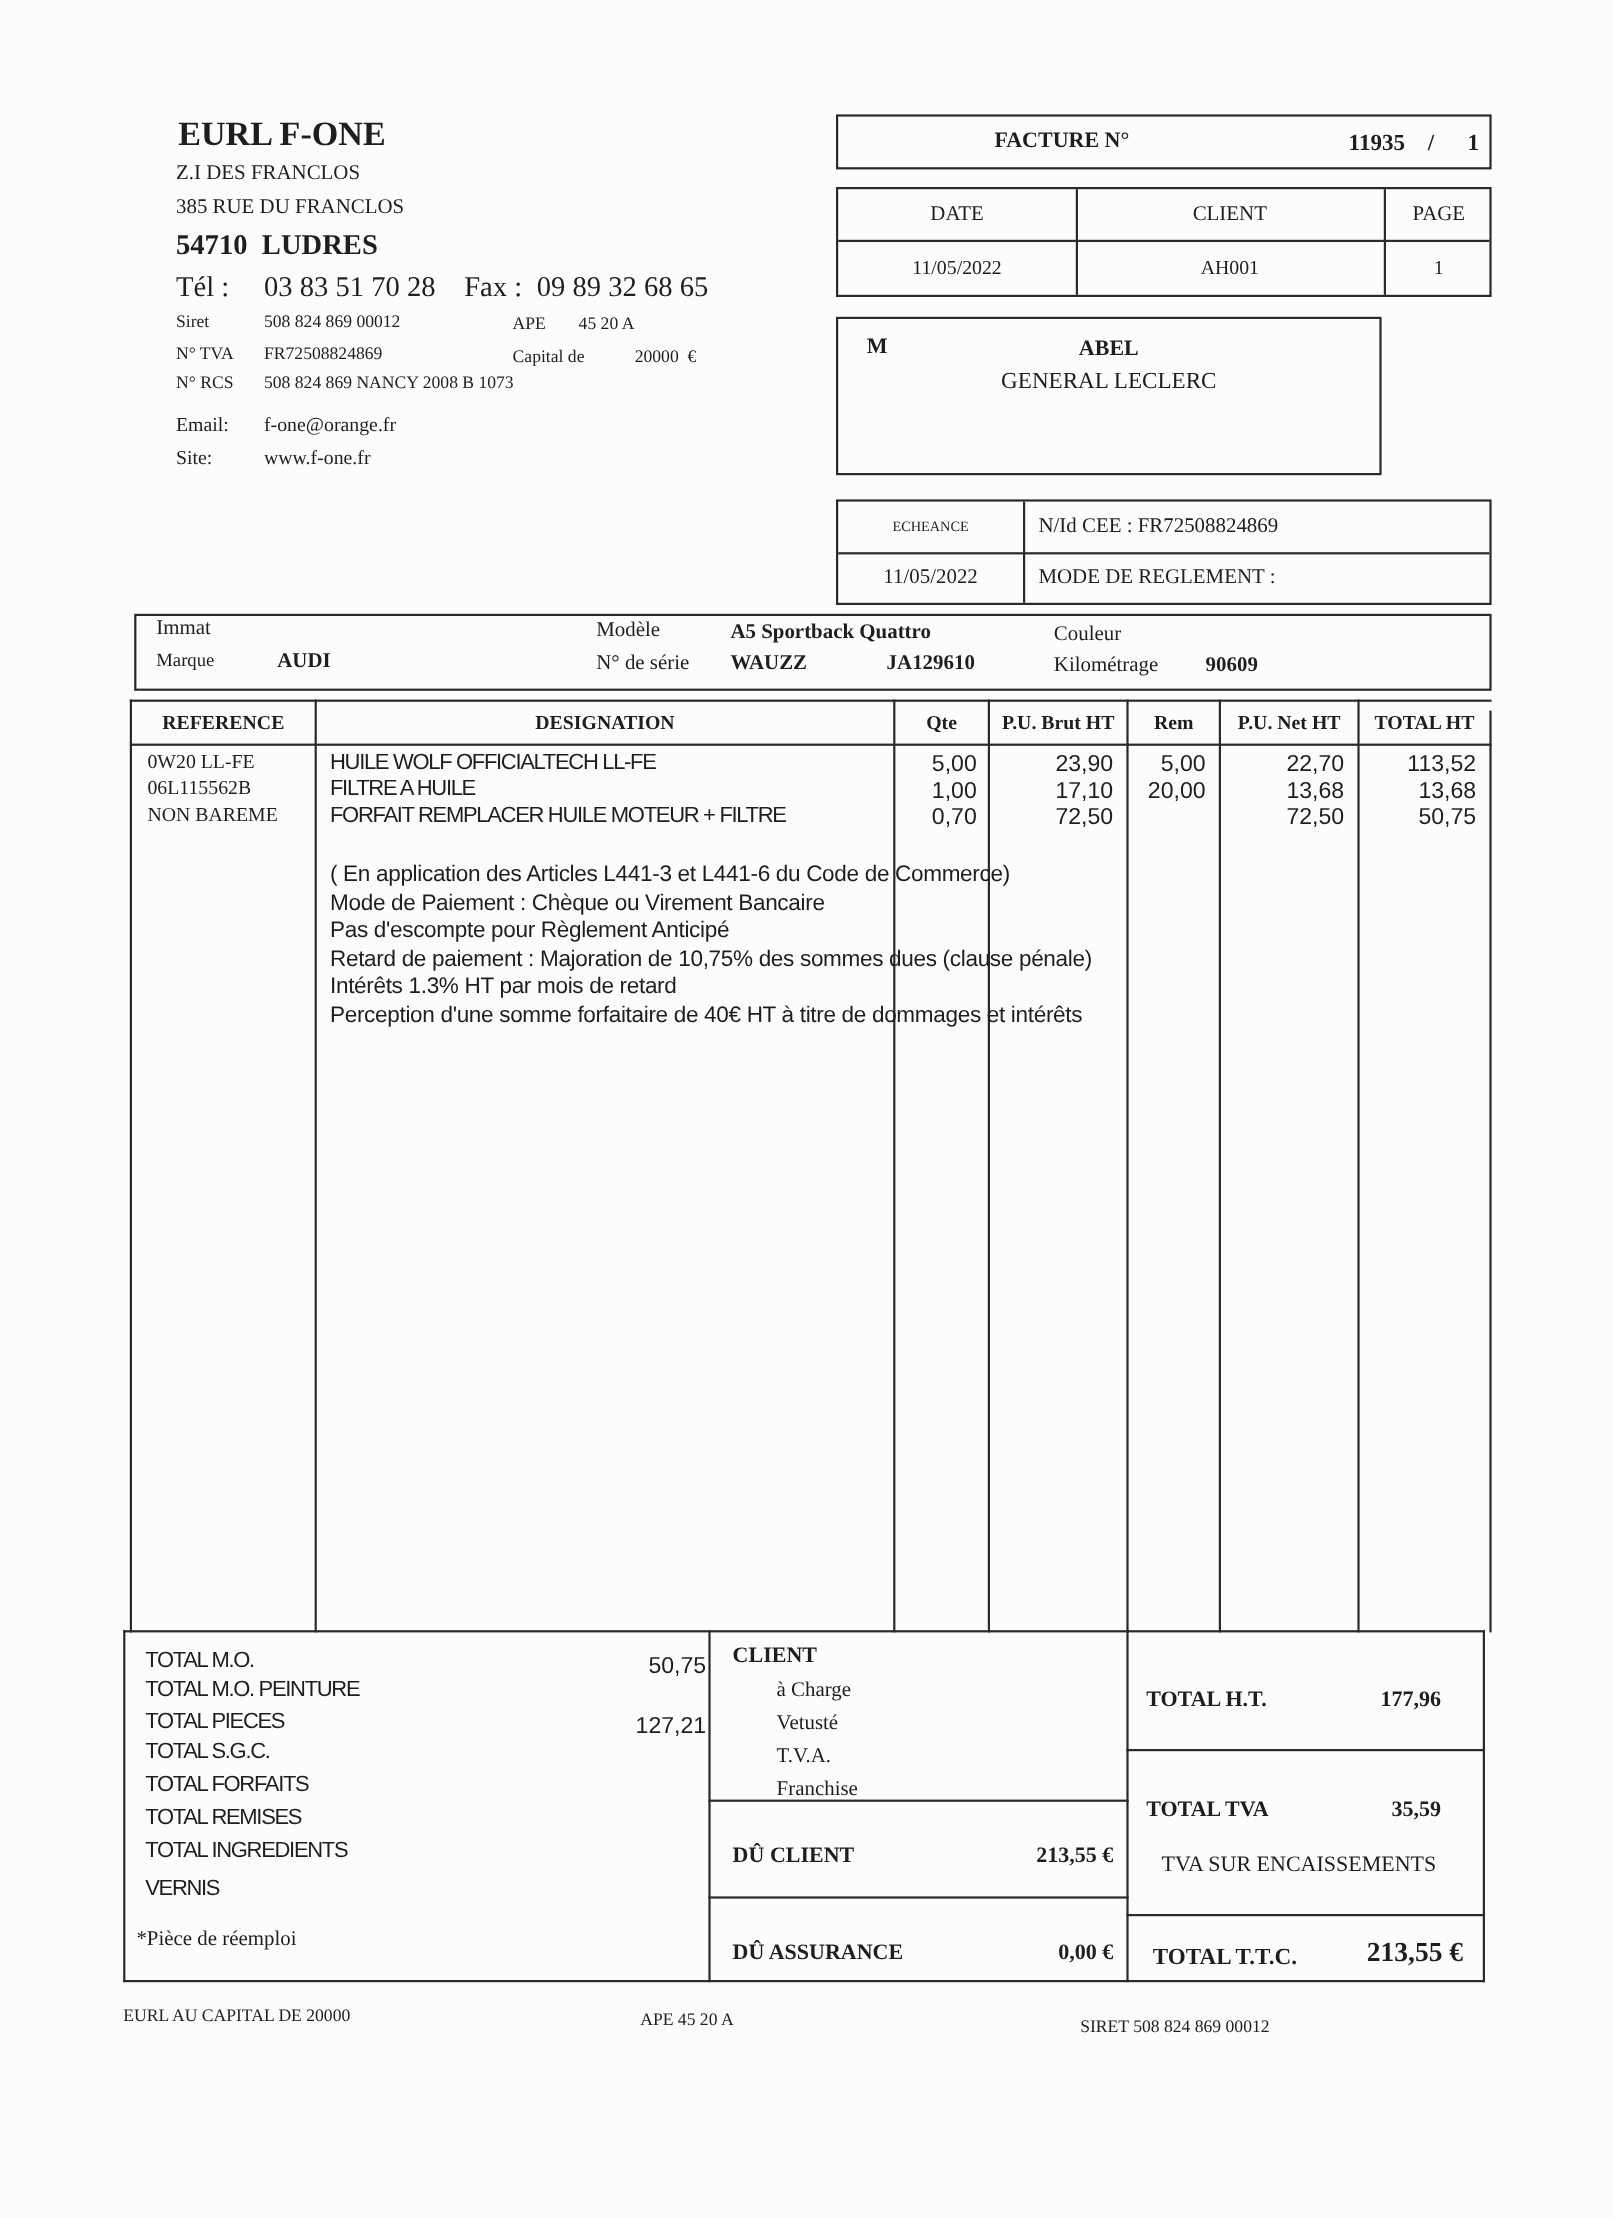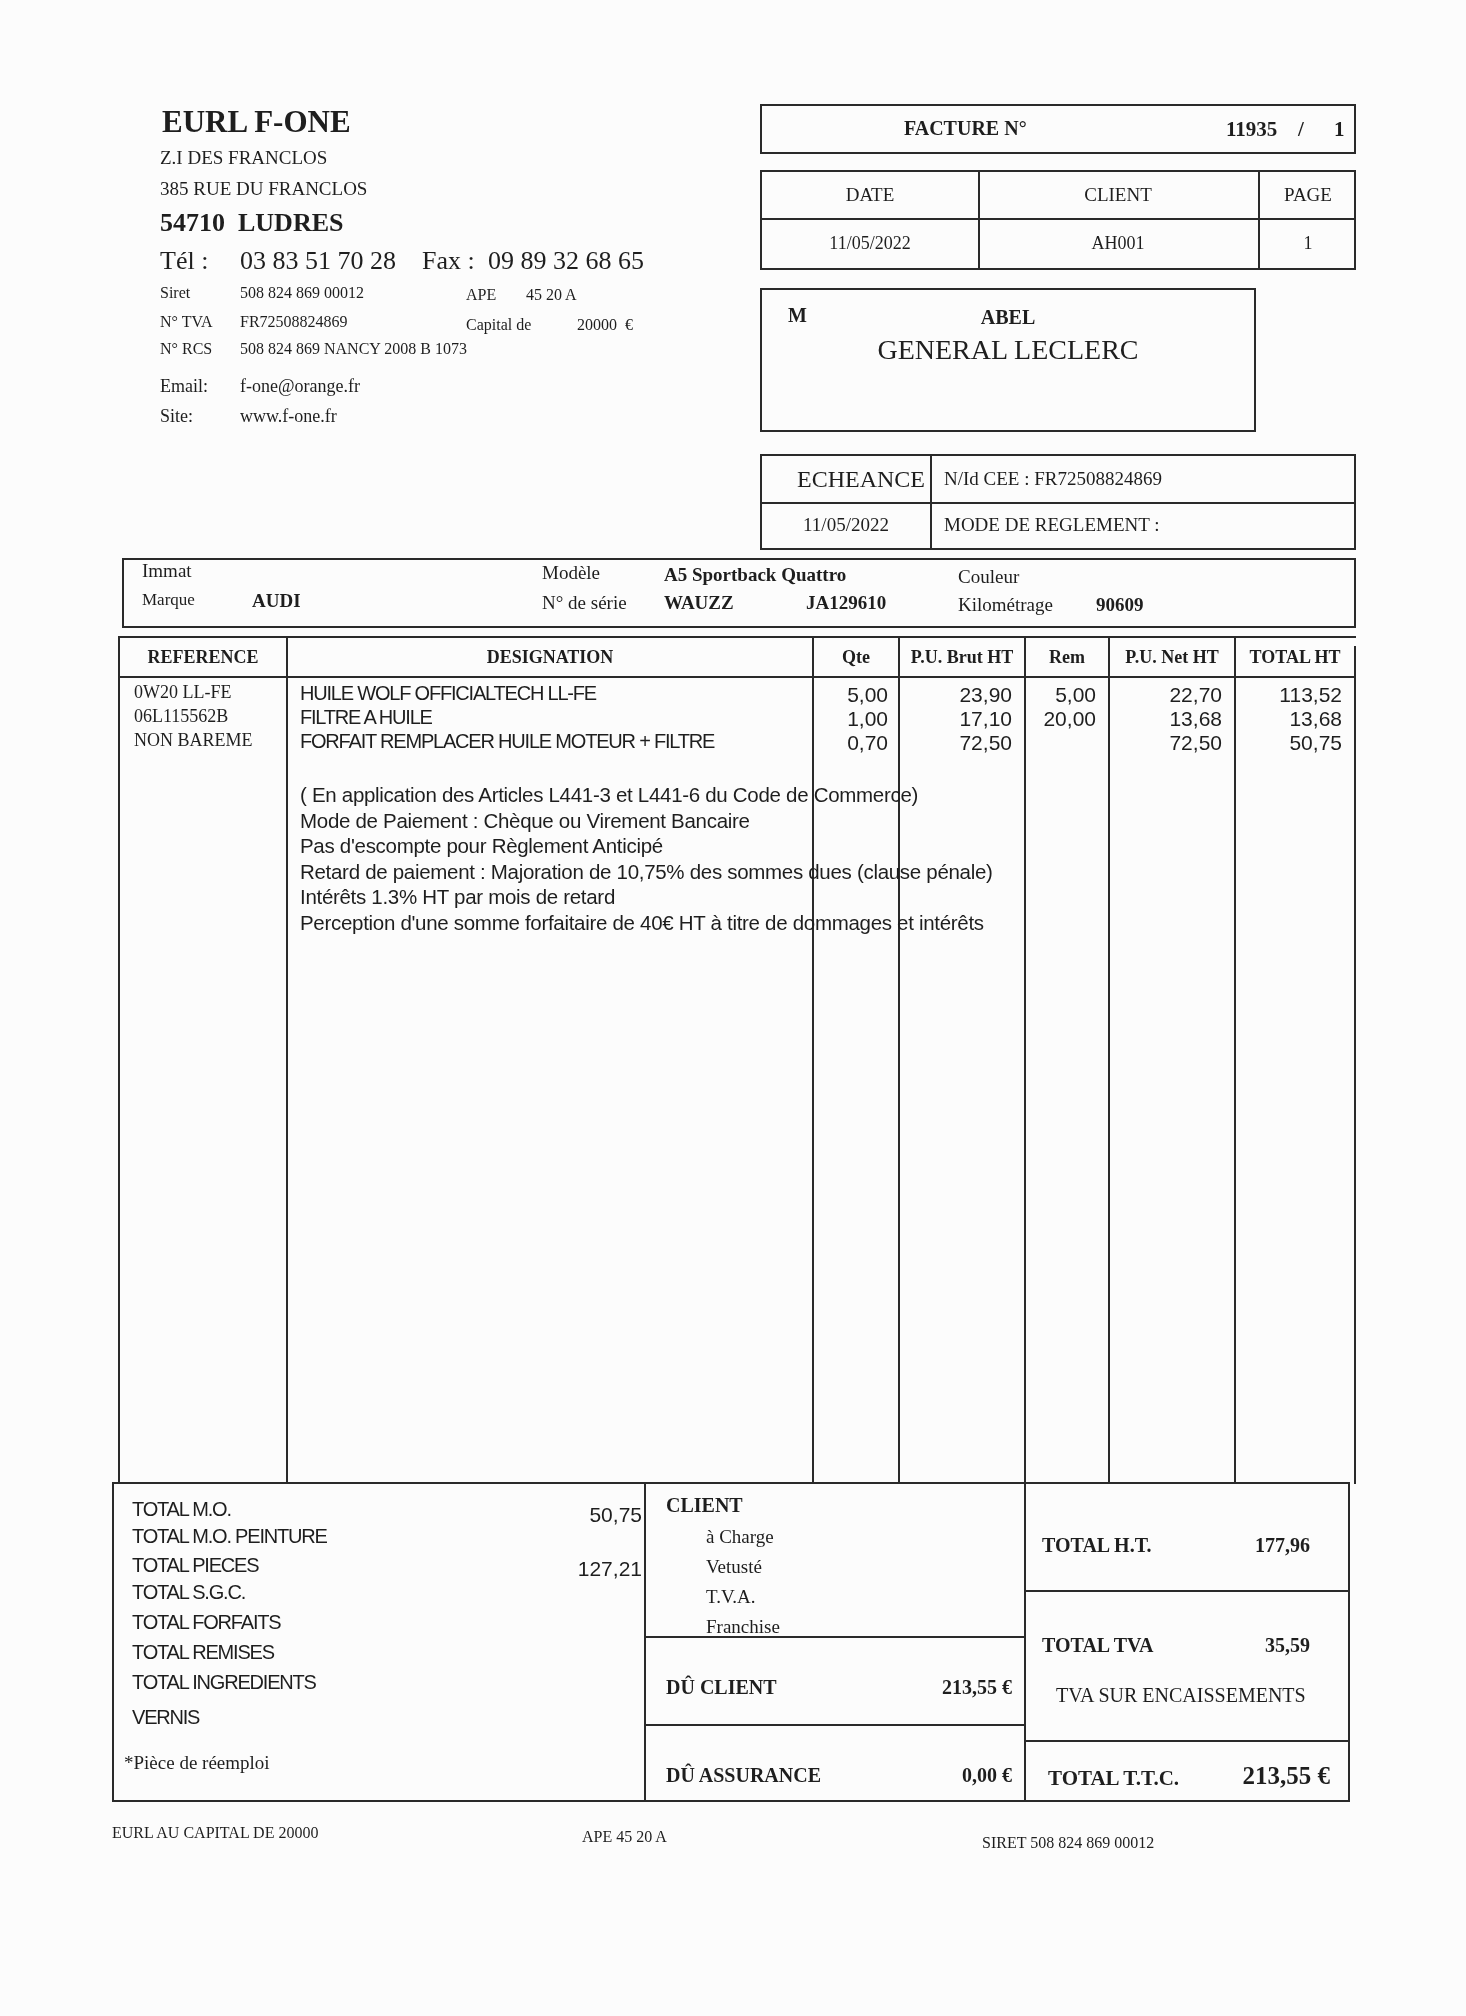--- a/index.html
+++ b/index.html
@@ -62,27 +62,27 @@
   <div class="abs cell-center" style="left:216px;top:0;width:280px;height:46px;font-size:19px;">CLIENT</div>
   <div class="abs cell-center" style="left:496px;top:0;width:100px;height:46px;font-size:19px;">PAGE</div>
   <div class="abs cell-center" style="left:0;top:46px;width:216px;height:50px;font-size:18px;">11/05/2022</div>
   <div class="abs cell-center" style="left:216px;top:46px;width:280px;height:50px;font-size:18px;">AH001</div>
   <div class="abs cell-center" style="left:496px;top:46px;width:100px;height:50px;font-size:18px;">1</div>
 </div>
 
 <div class="box" style="left:760px;top:288px;width:496px;height:144px;">
   <div class="abs b" style="left:26px;top:14px;font-size:20px;">M</div>
   <div class="abs b" style="left:0;right:0;top:16px;text-align:center;font-size:20px;">ABEL</div>
-  <div class="abs" style="left:0;right:0;top:44px;text-align:center;font-size:28px;">GENERAL LECLERC</div>
+  <div class="abs" style="left:0;right:0;top:44px;text-align:center;font-size:21px;">GENERAL LECLERC</div>
 </div>
 
 <div class="box" style="left:760px;top:454px;width:596px;height:96px;">
   <div class="hline" style="left:0;right:0;top:46px;"></div>
   <div class="vline" style="left:168px;top:0;bottom:0;"></div>
-  <div class="abs cell-center" style="left:0;top:0;width:168px;height:46px;font-size:24px;padding-left:15px;">ECHEANCE</div>
+  <div class="abs cell-center" style="left:0;top:0;width:168px;height:46px;font-size:13px;">ECHEANCE</div>
   <div class="abs" style="left:182px;top:12px;font-size:19px;">N/Id CEE : FR72508824869</div>
   <div class="abs cell-center" style="left:0;top:46px;width:168px;height:46px;font-size:19px;">11/05/2022</div>
   <div class="abs" style="left:182px;top:58px;font-size:19px;">MODE DE REGLEMENT :</div>
 </div>
 
 <div class="box" style="left:122px;top:558px;width:1234px;height:70px;">
   <div class="abs" style="left:18px;top:0px;font-size:19px;">Immat</div>
   <div class="abs" style="left:18px;top:30px;font-size:17px;">Marque</div>
   <div class="abs b" style="left:128px;top:30px;font-size:19px;">AUDI</div>
   <div class="abs" style="left:418px;top:2px;font-size:19px;">Modèle</div>

